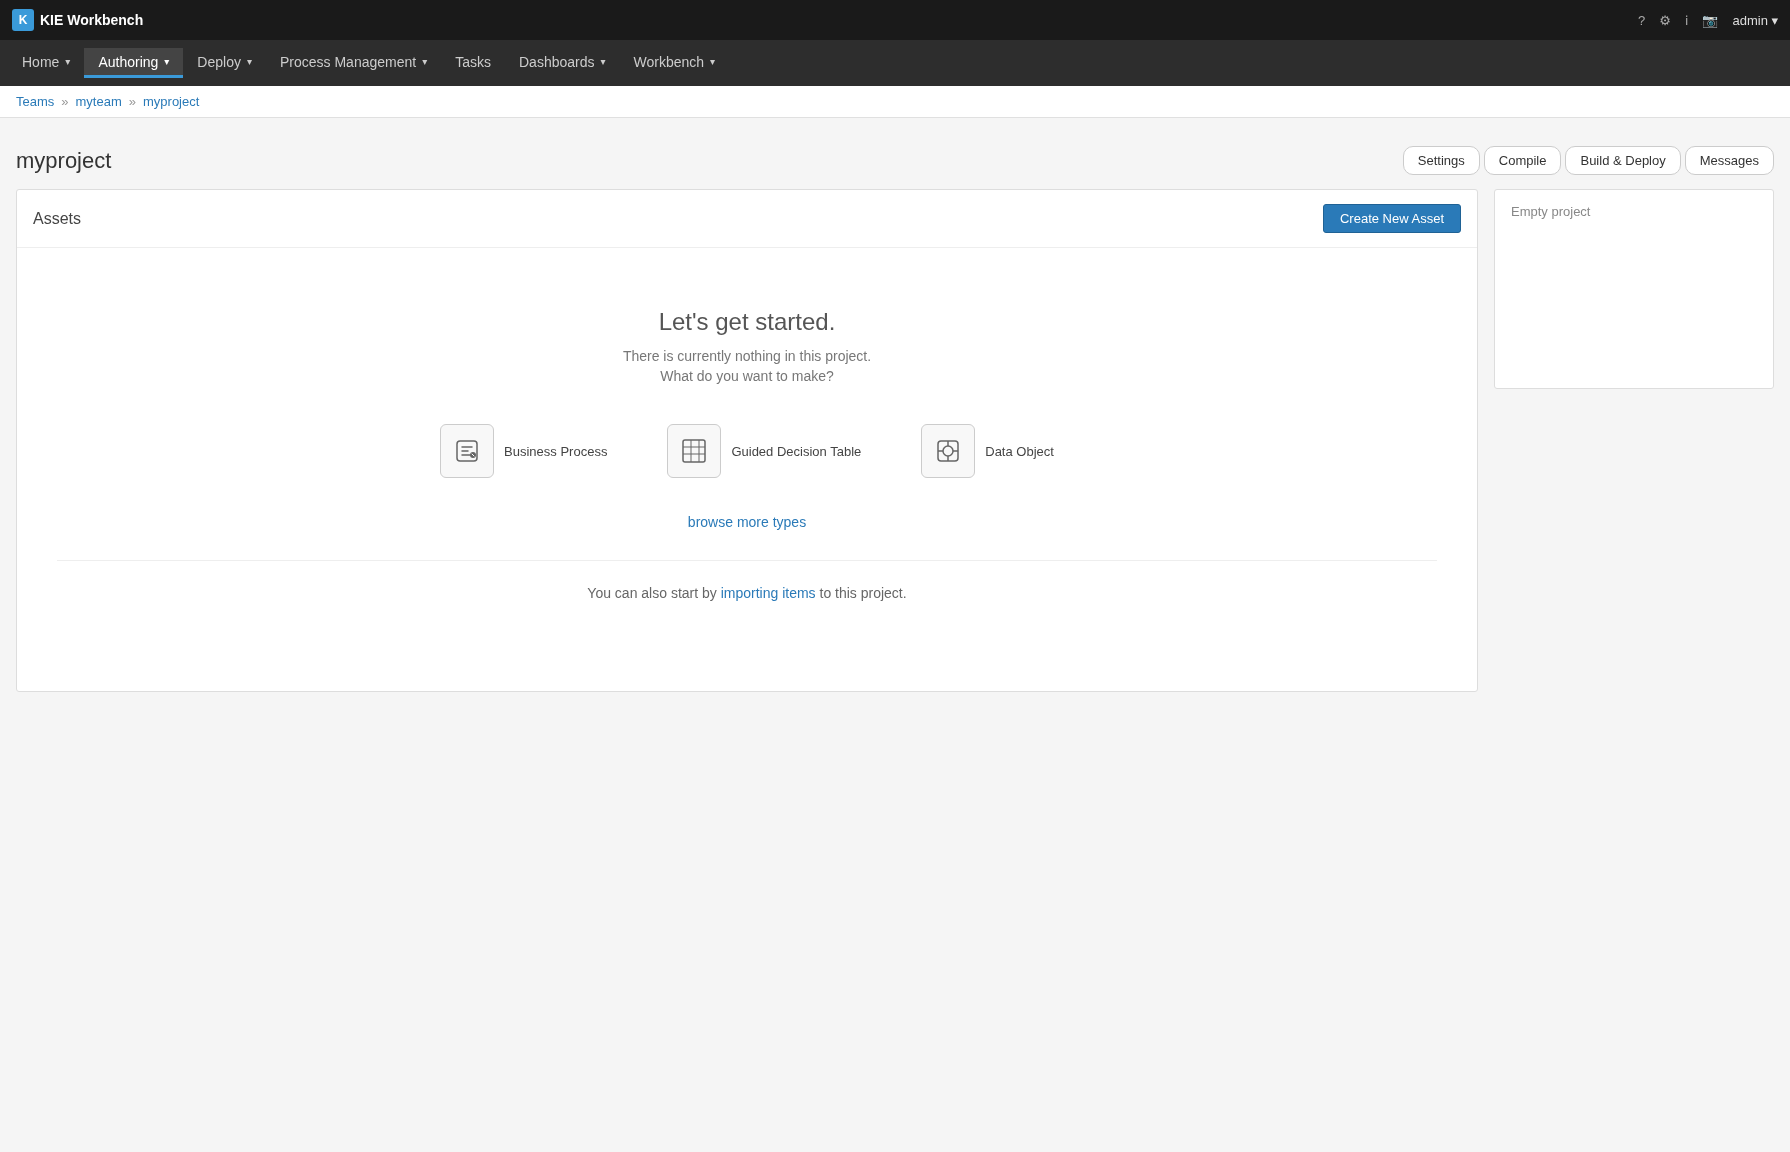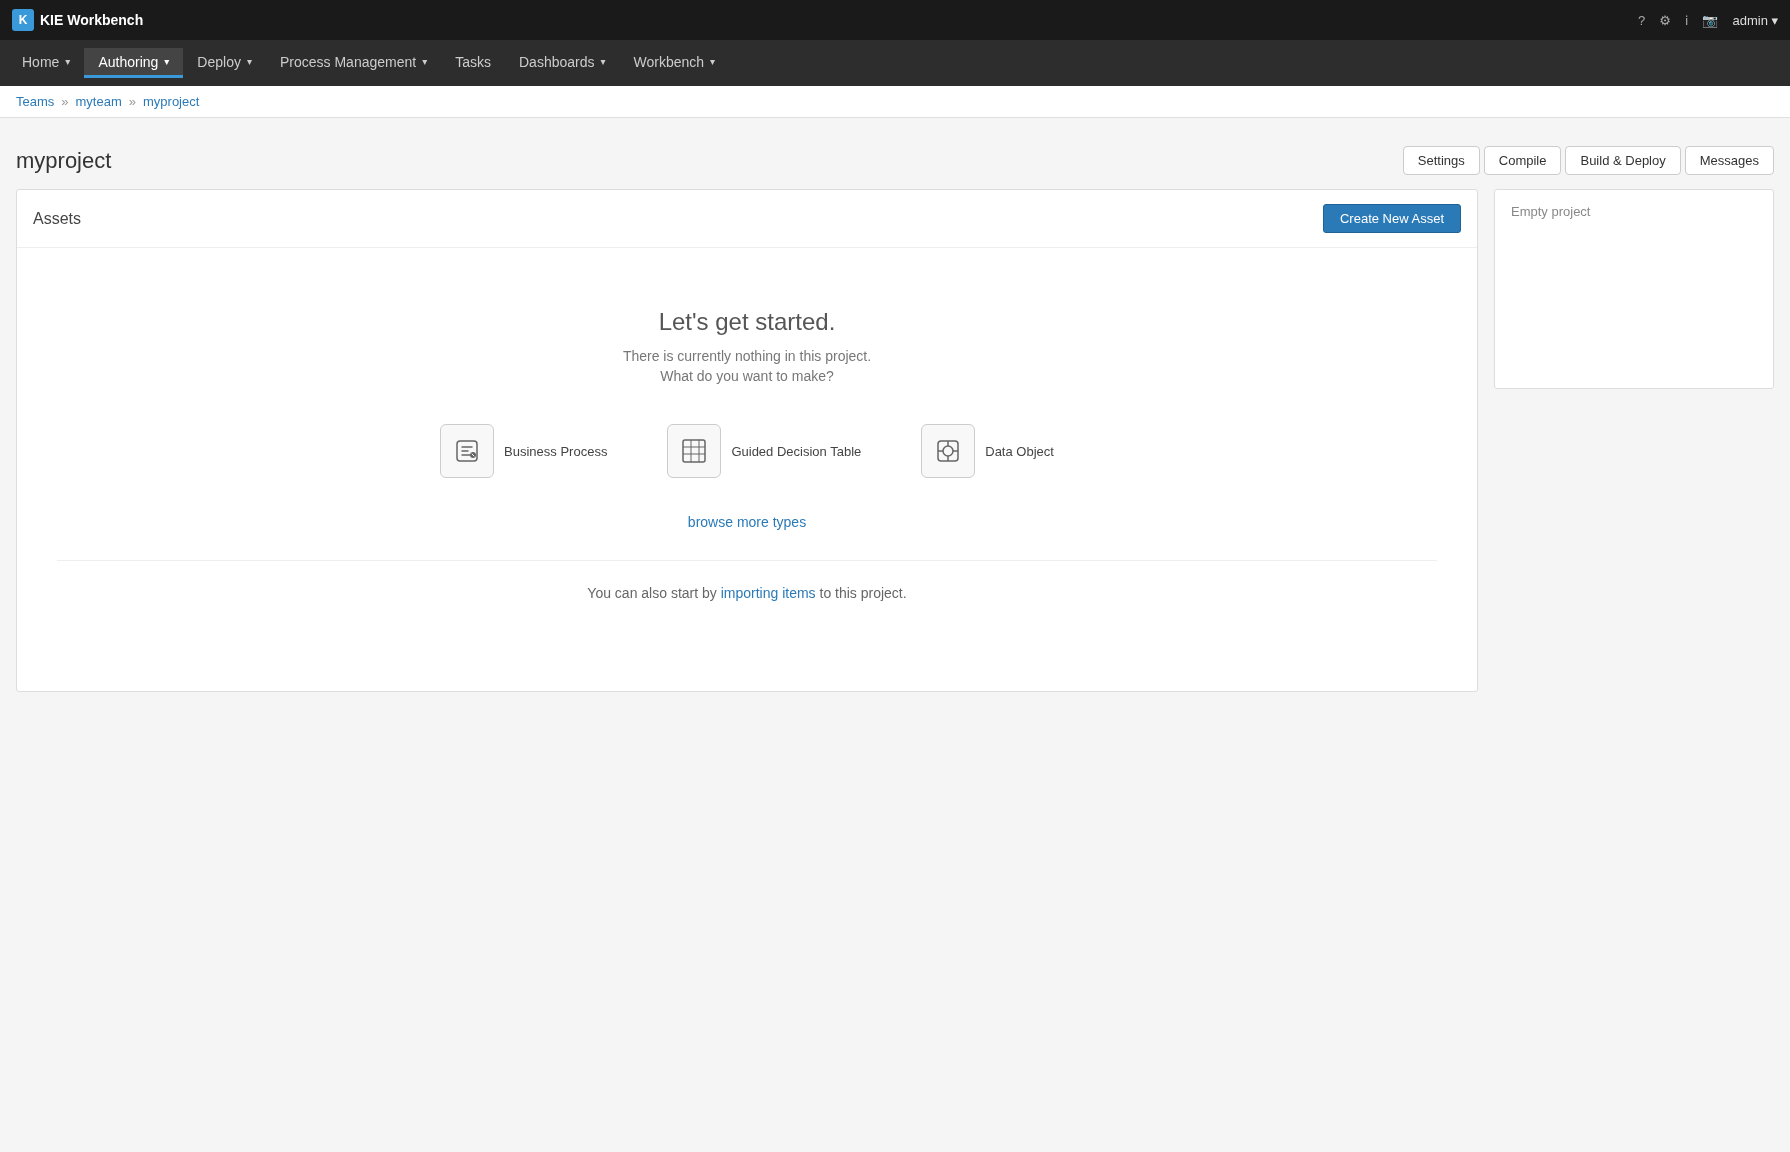--- a/index.html
+++ b/index.html
@@ -108,21 +108,21 @@
       display: flex;
       gap: 4px;
     }
     .btn-outline {
       background: #fff;
       border: 1px solid #ccc;
       padding: 6px 14px;
       font-size: 13px;
       cursor: pointer;
       color: #333;
-      border-radius: 4px;
+      border-radius: 10px;
     }
     .btn-primary {
       background: #2a7ab8;
       border: 1px solid #1f6295;
       color: #fff;
       padding: 6px 16px;
       font-size: 13px;
       cursor: pointer;
       border-radius: 3px;
     }

